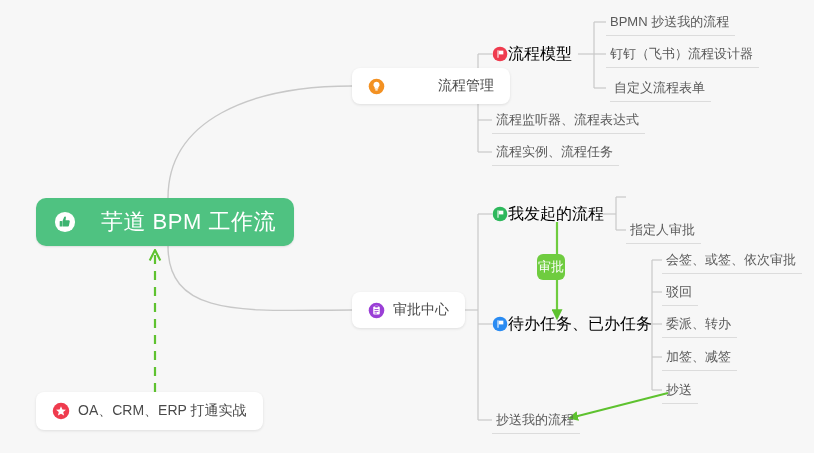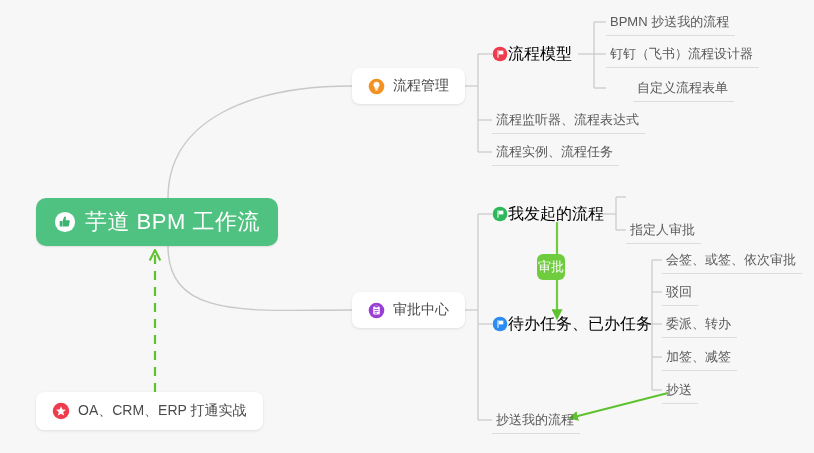--- a/index.html
+++ b/index.html
@@ -35,20 +35,21 @@
     align-items: center;
     white-space: nowrap;
   }
   
   .root-node {
     background: #4fc281;
     border-radius: 10px;
     padding: 0 18px;
     height: 48px;
     box-shadow: 0 1px 2px rgba(0,0,0,0.10);
+    gap: 16px;
   }
   .root-node .label {
     color: #ffffff;
     font-size: 22px;
     letter-spacing: 0.5px;
     margin-left: 9px;
   }
   
   .card-node {
     background: #ffffff;
@@ -154,21 +155,21 @@
     <span class="icon">
       <svg width="22" height="22" viewBox="0 0 24 24">
         <circle cx="12" cy="12" r="11" fill="#ffffff"></circle>
         <path d="M9.2 11.2 L11.1 6.6 C11.3 6.0 12.0 5.8 12.5 6.1 C12.9 6.4 13.1 6.9 13.0 7.4 L12.6 10.0 L16.0 10.0 C16.8 10.0 17.4 10.7 17.2 11.5 L16.3 15.9 C16.2 16.6 15.6 17.0 15.0 17.0 L9.2 17.0 Z" fill="#3cb371"></path>
         <rect x="6.2" y="11.0" width="2.7" height="6.0" rx="0.7" fill="#3cb371"></rect>
       </svg>
     </span>
     <span class="label">芋道 BPM 工作流</span>
   </div>
 
-  <div class="node card-node" style="left:352px; top:68px;">
+  <div class="node card-node" style="left:352px; top:68px;gap:45px;">
     <span class="icon">
       <svg width="17" height="17" viewBox="0 0 24 24">
         <circle cx="12" cy="12" r="11" fill="#f39122"></circle>
         <path d="M12 5.2 A4.4 4.4 0 0 0 9.4 13.1 L9.4 15.0 L14.6 15.0 L14.6 13.1 A4.4 4.4 0 0 0 12 5.2 Z" fill="#ffffff"></path>
         <rect x="10.1" y="16.0" width="3.8" height="1.5" rx="0.7" fill="#ffffff"></rect>
       </svg>
     </span>
     <span class="label">流程管理</span>
   </div>
 
@@ -182,21 +183,21 @@
     </span>
     <span class="label with-icon">流程模型</span>
   </div>
 
   <div class="node text-node" style="left:606px; top:8px;">
     <span class="label">BPMN 抄送我的流程</span>
   </div>
   <div class="node text-node" style="left:606px; top:40px;">
     <span class="label">钉钉（飞书）流程设计器</span>
   </div>
-  <div class="node text-node" style="left:633px; top:74px;">
+  <div class="node text-node" style="left:610px; top:74px;">
     <span class="label">自定义流程表单</span>
   </div>
 
   <div class="node text-node" style="left:492px; top:106px;">
     <span class="label">流程监听器、流程表达式</span>
   </div>
   <div class="node text-node" style="left:492px; top:138px;">
     <span class="label">流程实例、流程任务</span>
   </div>
 

